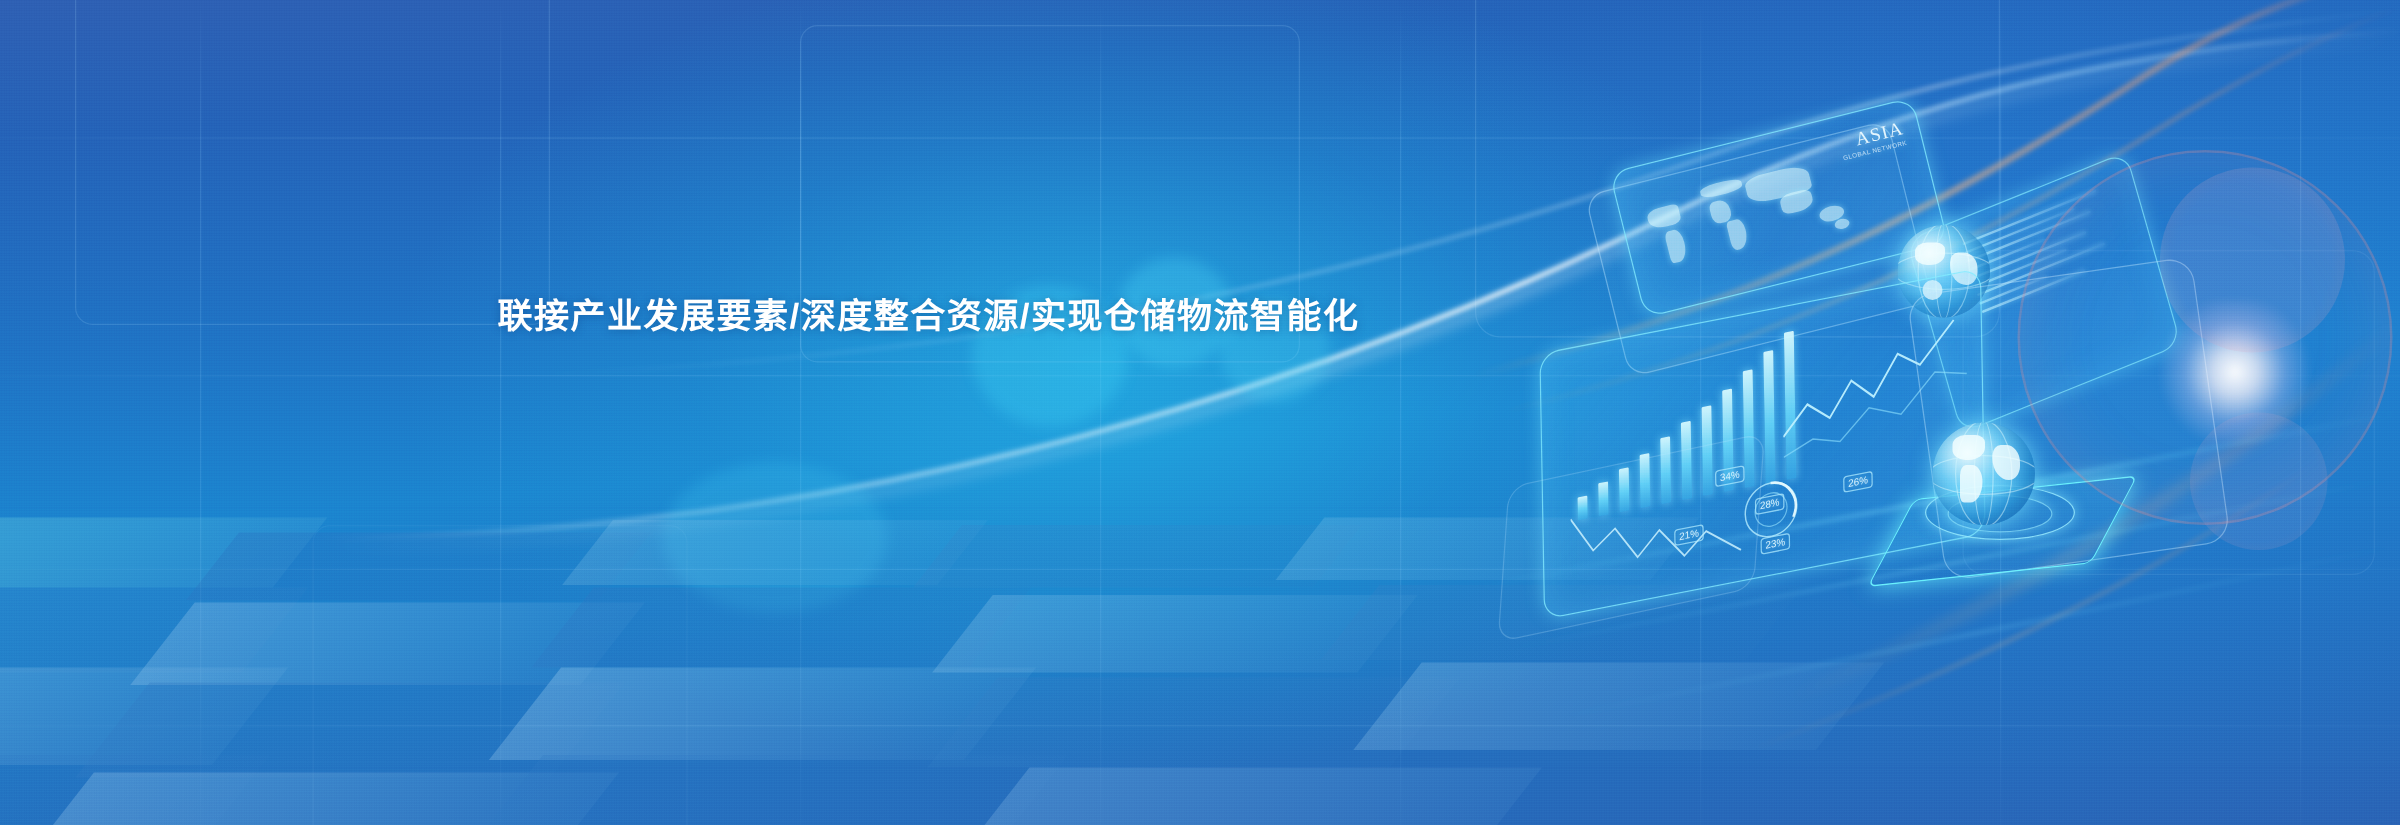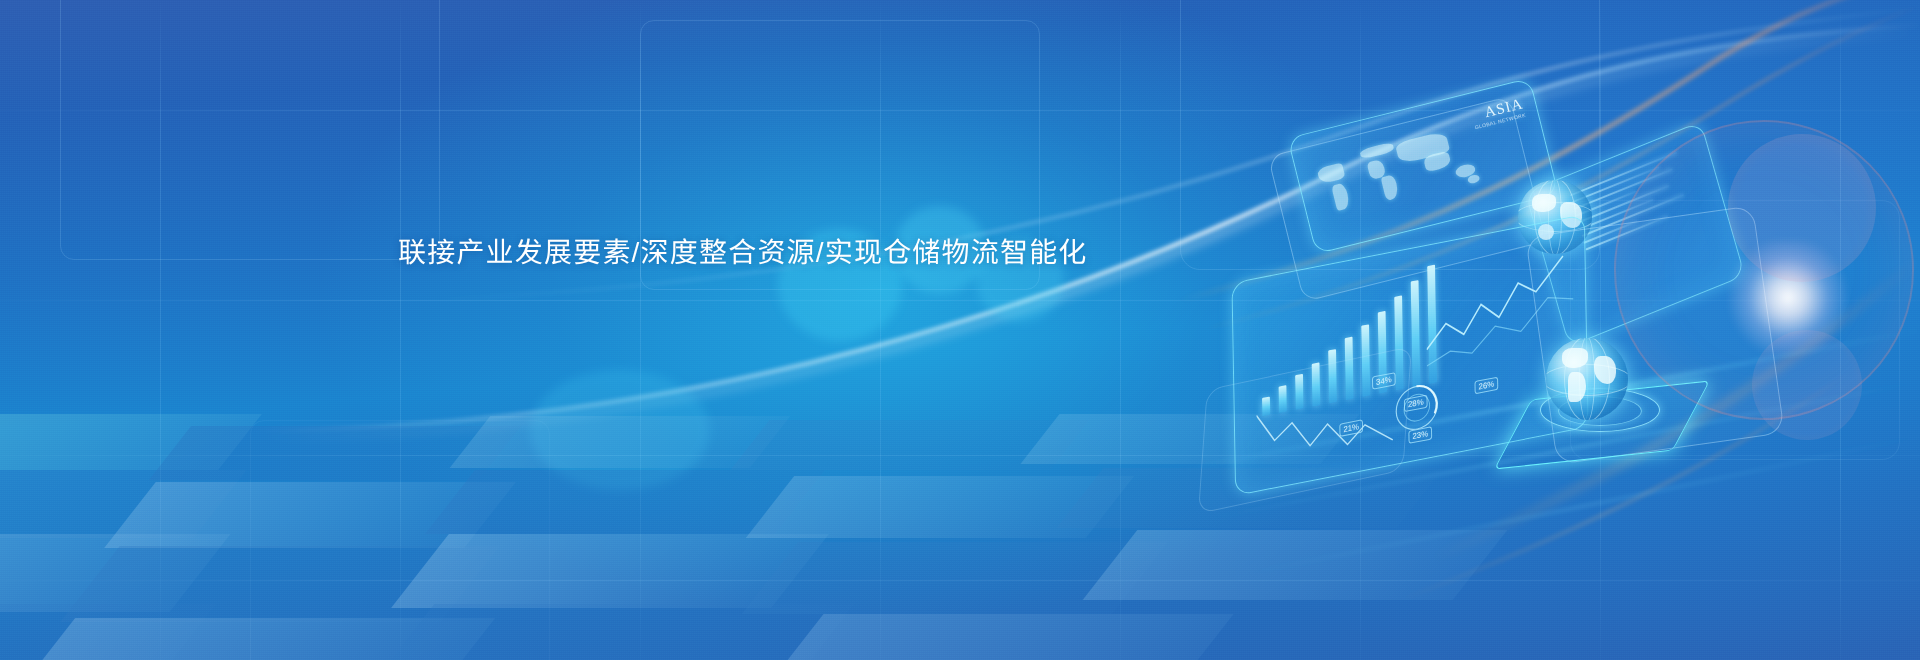--- a/index.html
+++ b/index.html
@@ -157,21 +157,21 @@
     font-weight:bold;
     color:#ffffff;
     letter-spacing:5px;
     line-height:1.15;
     white-space:nowrap;
     text-shadow:0 2px 12px rgba(10,60,130,0.45), 0 0 26px rgba(150,225,255,0.35);
   }
   .subline{
     margin:34px 0 0 0;
     font-size:28px;
-    font-weight:normal;
+    font-weight:bold;
     color:#ffffff;
     letter-spacing:1.2px;
     white-space:nowrap;
     text-shadow:0 1px 7px rgba(10,60,130,0.40);
   }
 
   
   .grain{
     position:absolute;inset:0;pointer-events:none;opacity:.5;
     background-image:

